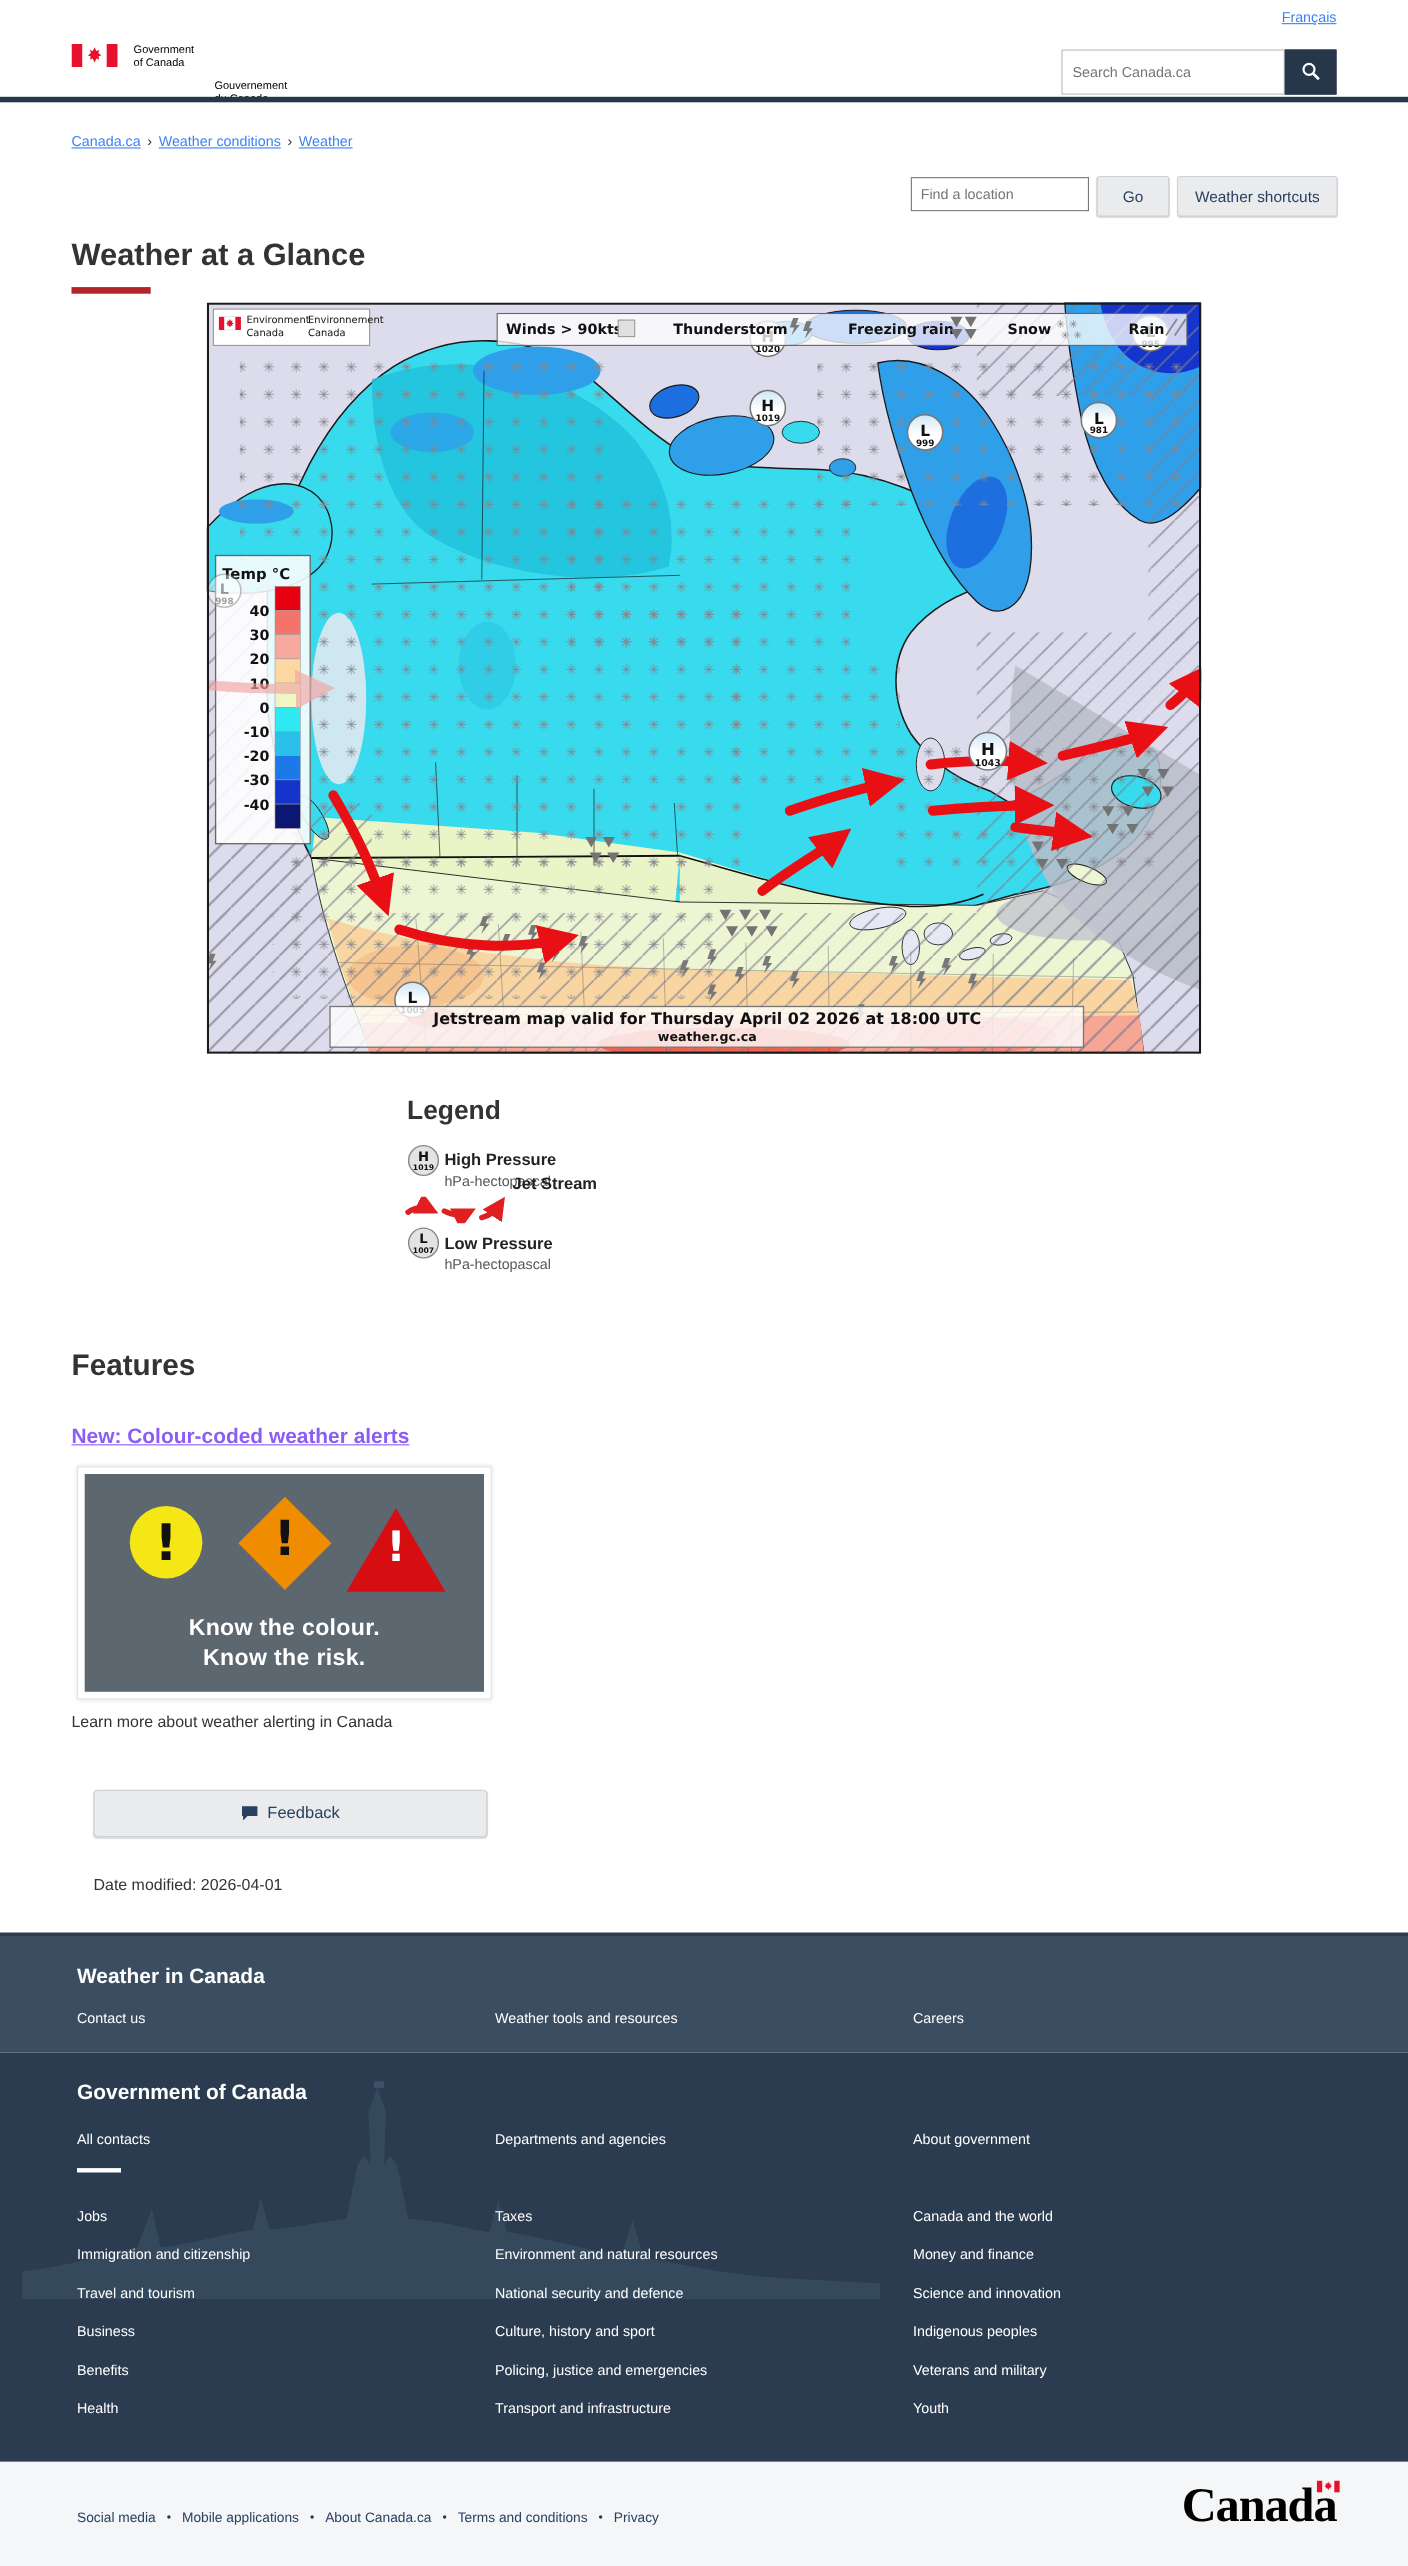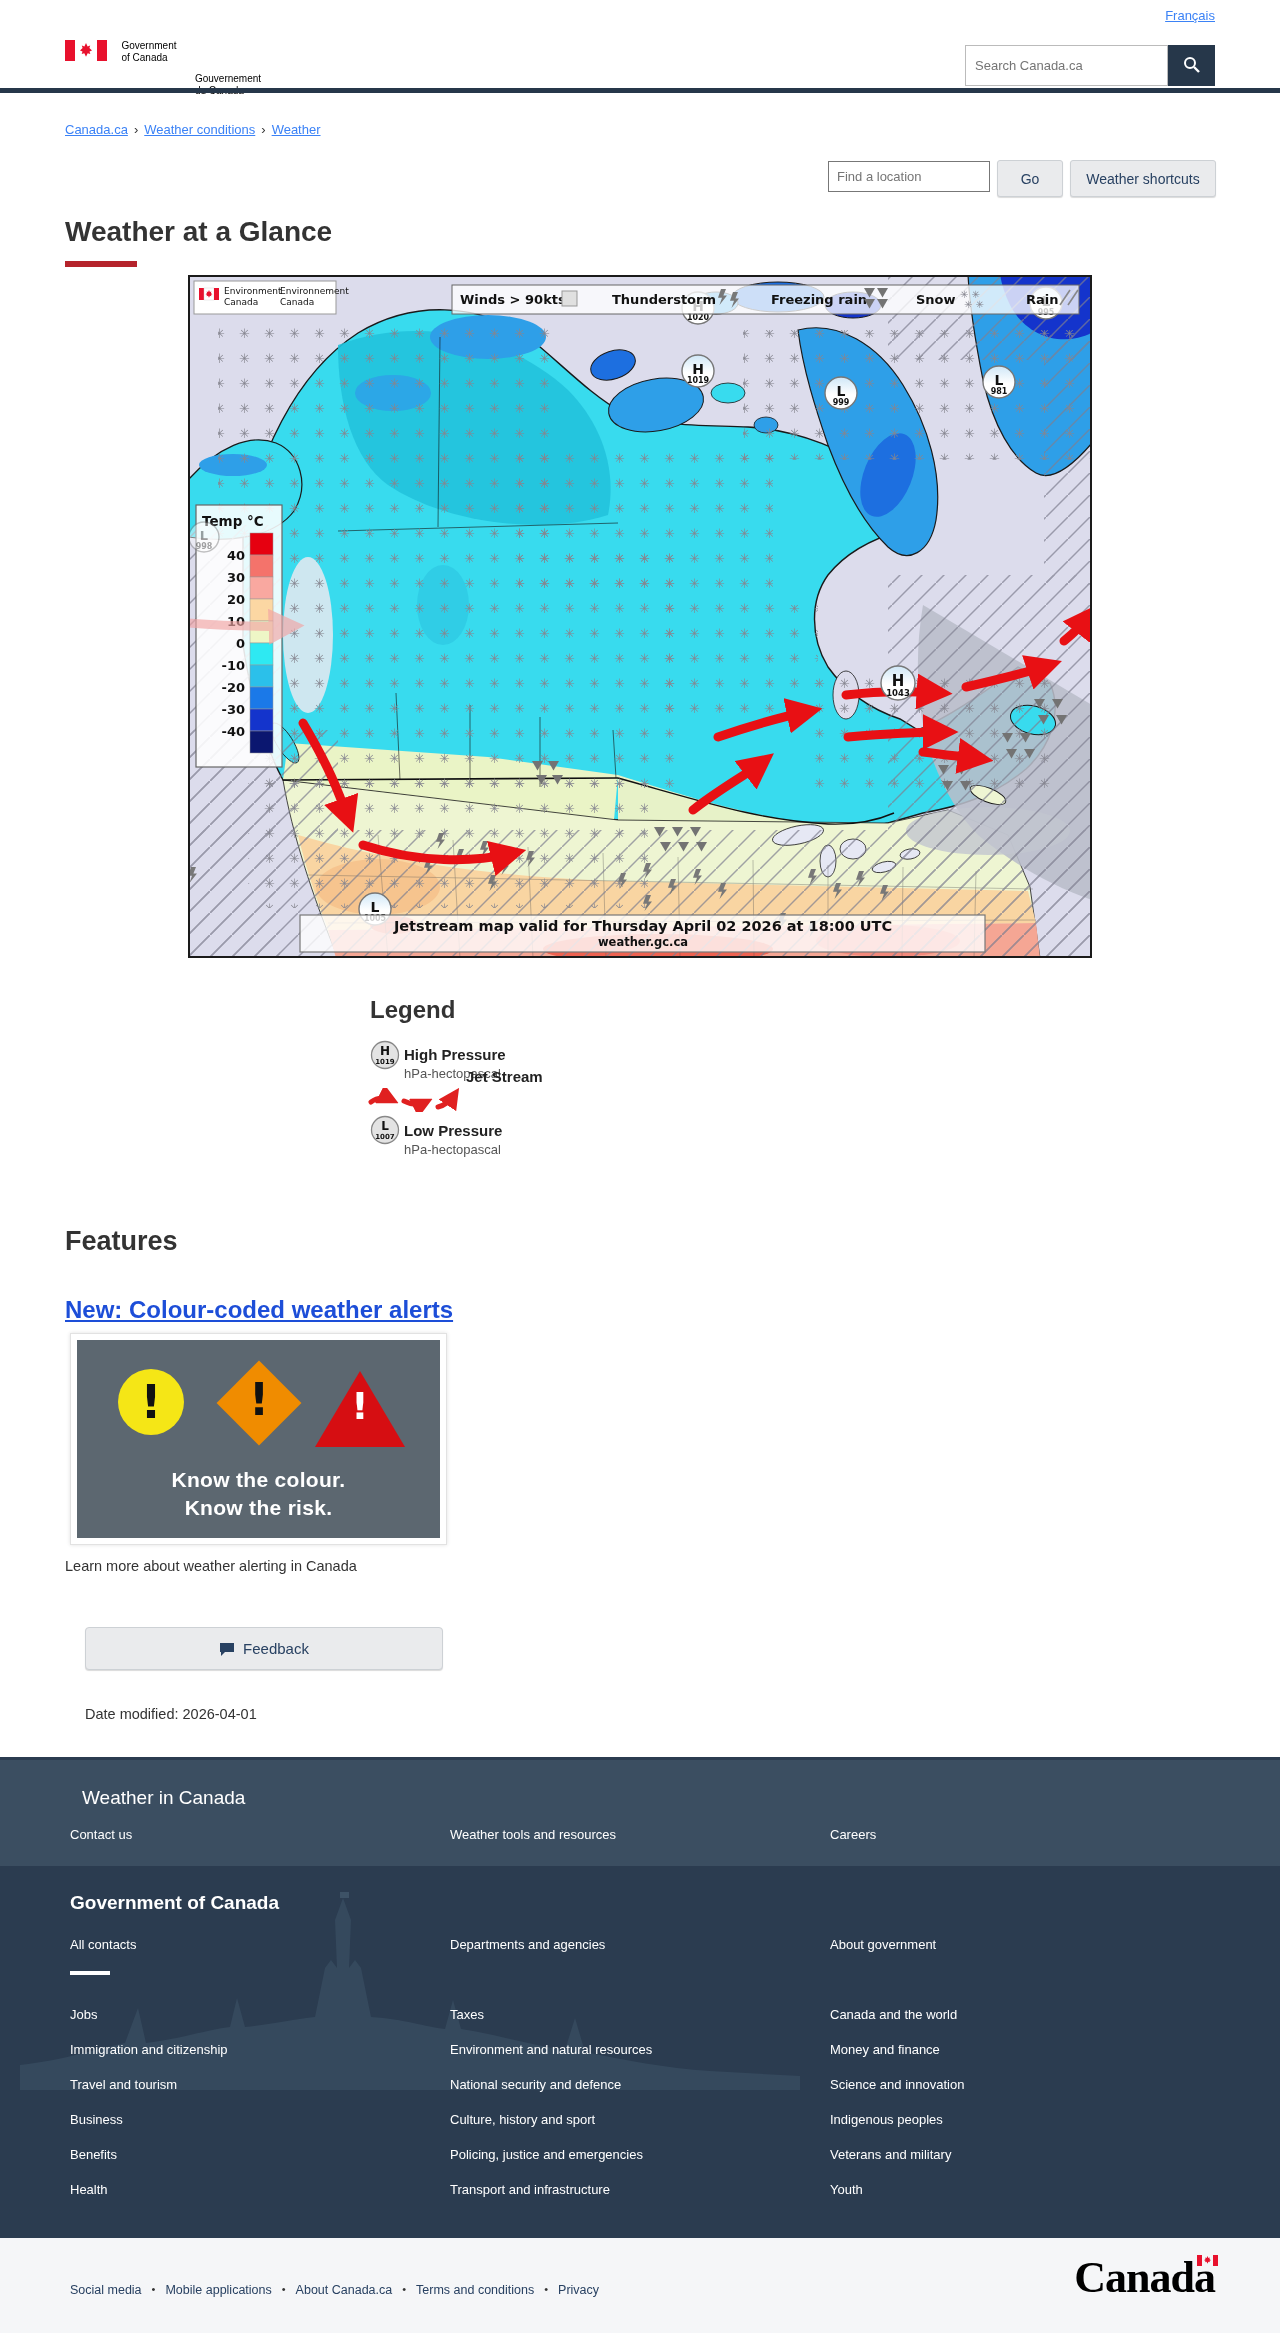--- a/index.html
+++ b/index.html
@@ -402,21 +402,21 @@
 
   <svg class="abs" style="top:1115px; left:370px;" width="30" height="30" viewBox="0 0 30 30">
     <circle cx="15" cy="15" r="13.5" fill="#e3e3e3" stroke="#888" stroke-width="1.3"></circle>
     <text x="15" y="15" text-anchor="middle" font-size="12" font-weight="bold" fill="#111">L</text>
     <text x="15" y="24" text-anchor="middle" font-size="7" font-weight="bold" fill="#111">1007</text>
   </svg>
   <span class="abs lg-label" style="top:1122px; left:404px;">Low Pressure</span>
   <span class="abs lg-sub" style="top:1142px; left:404px;">hPa-hectopascal</span>
 
   <h2 class="abs" style="top:1226px; left:65px; font-size:27px; font-weight:bold;">Features</h2>
-  <a class="abs" style="top:1296px; left:65px; font-size:24px; font-weight:bold; color:#1d4ed8; text-decoration:underline;">New: Colour-coded weather alerts</a>
+  <a class="abs" style="top:1296px; left:65px; font-size:19px; font-weight:bold; color:#8b5cf6; text-decoration:underline;">New: Colour-coded weather alerts</a>
 
   <div class="abs" style="top:1333px; left:70px; width:377px; height:212px; background:#fff; border:1px solid #e2e2e2; box-shadow:0 0 4px rgba(0,0,0,.12); padding:6px;">
     <div style="position:relative; width:100%; height:100%; background:#5c6770;">
       <div class="abs" style="left:41px; top:29px; width:66px; height:66px; border-radius:50%; background:#f5e616; text-align:center;">
         <span style="font-size:46px; font-weight:bold; color:#111; line-height:66px; font-family:'DejaVu Sans',sans-serif;">!</span>
       </div>
       <div class="abs" style="left:152px; top:33px; width:60px; height:60px; background:#f08c00; transform:rotate(45deg); "></div>
       <span class="abs" style="left:170px; top:34px; width:24px; text-align:center; font-size:44px; font-weight:bold; color:#111; font-family:'DejaVu Sans',sans-serif;">!</span>
       <div class="abs" style="left:238px; top:31px; width:0; height:0; border-left:45px solid transparent; border-right:45px solid transparent; border-bottom:76px solid #d60e12;"></div>
       <span class="abs" style="left:271px; top:44px; width:24px; text-align:center; font-size:38px; font-weight:bold; color:#fff; font-family:'DejaVu Sans',sans-serif;">!</span>
@@ -430,21 +430,21 @@
     <svg width="16" height="14" viewBox="0 0 16 14" style="vertical-align:-2px; margin-right:8px;">
       <path d="M1,1 h14 v9 h-9 l-4,4 v-4 h-1 z" fill="#284162"></path>
     </svg><span>Feedback</span>
   </button>
 
   <div class="abs" style="top:1706px; left:85px; font-size:14.5px; color:#333;">
     <span>Date modified:</span> <span>2026-04-01</span>
   </div>
 
   <div class="abs" style="top:1757px; left:0; width:1280px; height:109px; background:#3b4e61; border-top:3px solid #2b3c50;"></div>
-  <div class="abs" style="top:1787px; left:70px; color:#fff; font-size:19px; font-weight:normal;margin-left:12px;">Weather in Canada</div>
+  <div class="abs" style="top:1787px; left:70px; color:#fff; font-size:19px; font-weight:bold;">Weather in Canada</div>
   <a class="abs f1link" style="top:1827px; left:70px;">Contact us</a>
   <a class="abs f1link" style="top:1827px; left:450px;">Weather tools and resources</a>
   <a class="abs f1link" style="top:1827px; left:830px;">Careers</a>
 
   <div class="abs" style="top:1866px; left:0; width:1280px; height:372px; background:#2b3c50; overflow:hidden;">
     <svg width="780" height="210" viewBox="0 0 780 210" style="position:absolute; left:20px; top:14px;">
       <path fill="#35495d" d="M0,200 L0,185 C45,180 80,168 105,163 L118,128 L126,163 C165,158 185,150 210,147
         L217,118 L225,147 C255,144 275,139 295,137 L305,88 L311,80 L317,88 L315,40 L323,18 L331,40 L329,88 L335,80 L341,88 L351,137
         C385,139 405,147 425,149 L433,120 L441,149 C475,154 505,164 545,170 L555,138 L565,172 C605,180 645,188 690,191 L780,196 L780,210 L0,210 Z"></path>
       <rect x="320" y="12" width="9" height="6" fill="#3d5266"></rect>

